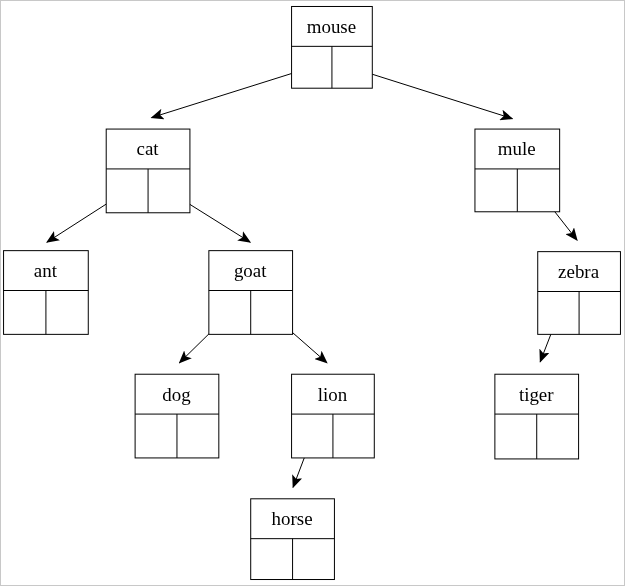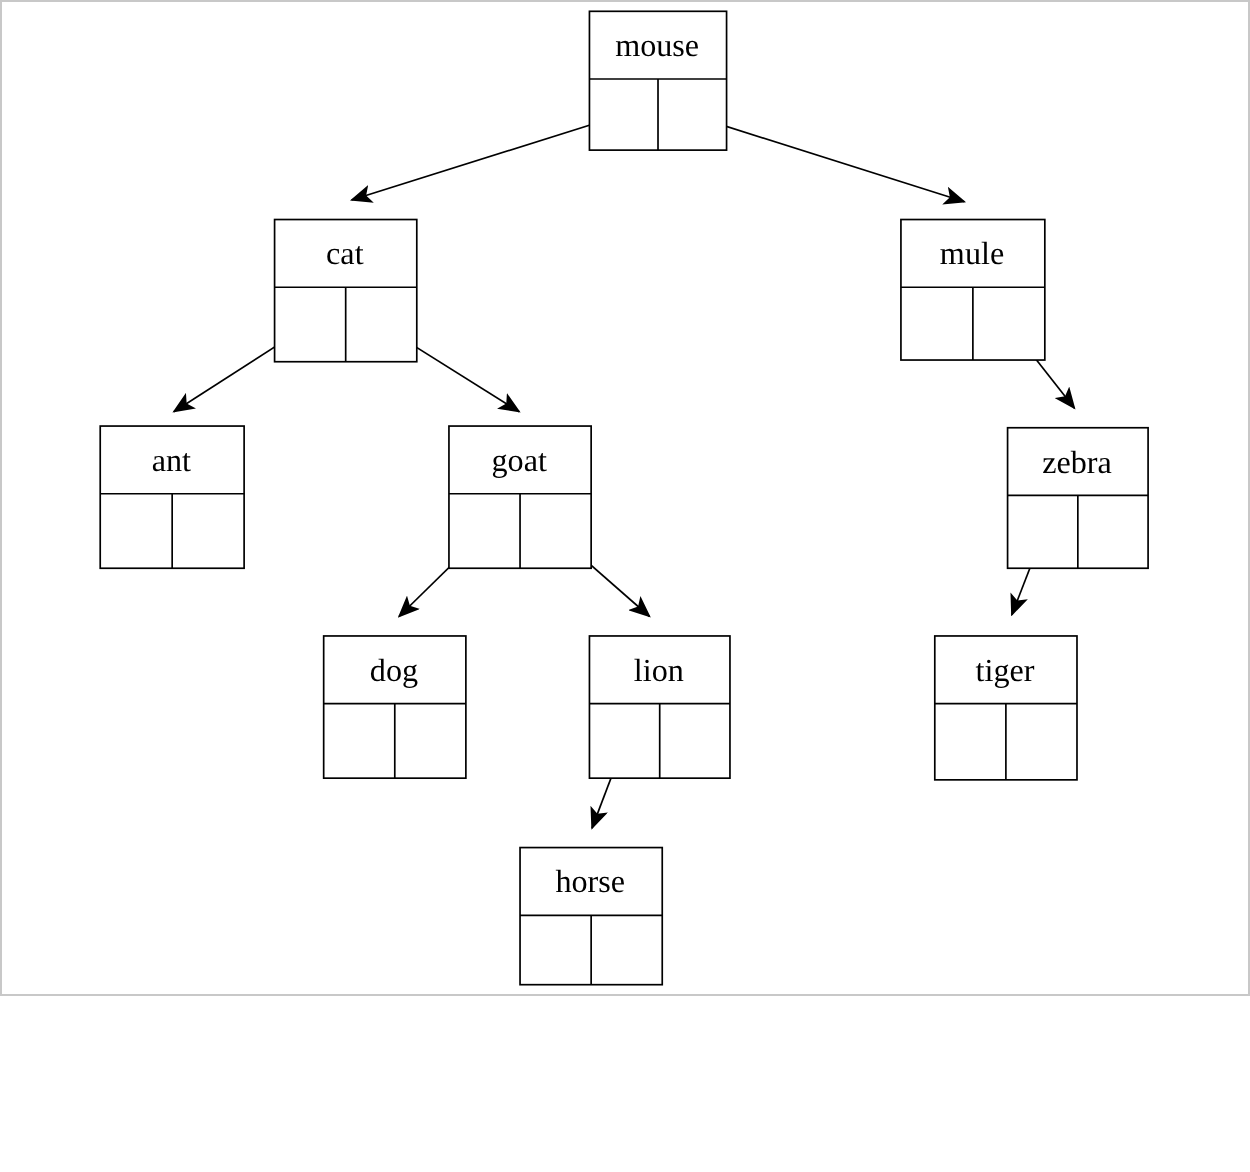--- a/index.html
+++ b/index.html
@@ -4,21 +4,21 @@
 <style>
   html, body {
     margin: 0;
     padding: 0;
     background: #ffffff;
     font-family: "Liberation Serif", "DejaVu Serif", serif;
   }
   .canvas {
     position: relative;
     width: 625px;
-    height: 498px;
+    height: 586px;
     box-sizing: border-box;
     border: 1px solid #c8c8c8;
     background: #ffffff;
     overflow: hidden;
   }
   .canvas svg {
     display: block;
     width: 100%;
     height: 100%;
   }

